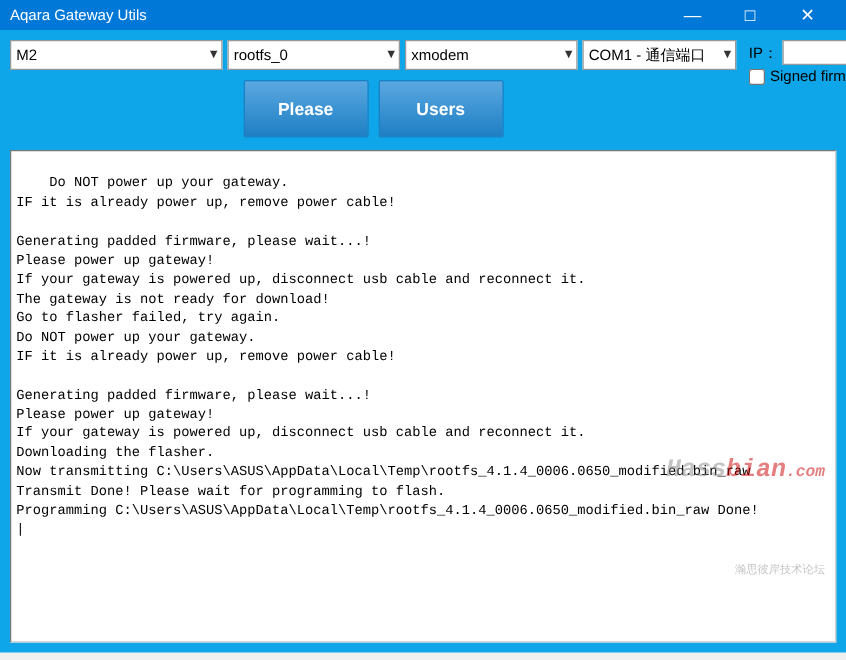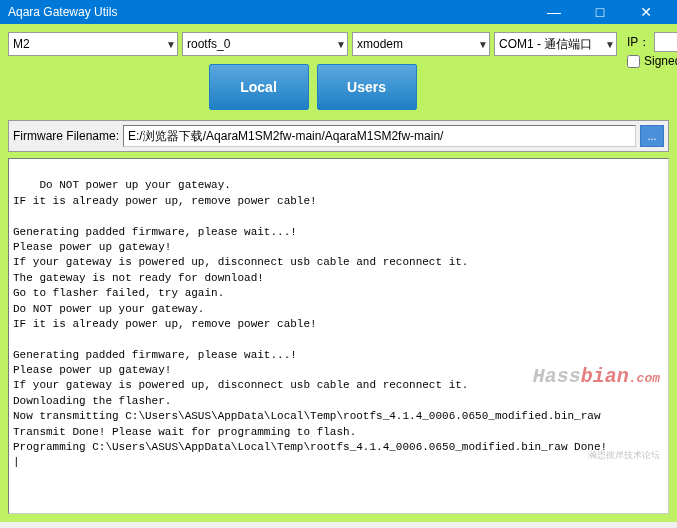--- a/index.html
+++ b/index.html
@@ -46,21 +46,21 @@
       color: white;
       font-size: 14px;
       cursor: pointer;
       display: flex;
       align-items: center;
       justify-content: center;
     }
 
     
     .window-content {
-      background: #bef264;
+      background: #0ea5e9;
       padding: 8px;
       height: calc(528px - 30px);
       display: flex;
       flex-direction: column;
       gap: 6px;
     }
 
     .dropdown-wrapper {
       position: relative;
       display: inline-block;
@@ -81,21 +81,21 @@
       position: absolute;
       right: 2px;
       top: 50%;
       transform: translateY(-50%);
       pointer-events: none;
       font-size: 10px;
       color: #333;
     }
 
     .dropdown-m2 { width: 170px; }
-    .dropdown-rootfs { width: 166px; }
+    .dropdown-rootfs { width: 138px; }
     .dropdown-xmodem { width: 138px; }
     .dropdown-com { width: 123px; }
 
     .ip-row {
       display: flex;
       align-items: center;
       gap: 4px;
       margin-bottom: 2px;
     }
 
@@ -308,42 +308,37 @@
         </div>
         <div class="dropdown-wrapper">
           <select class="dropdown dropdown-com">
             <option>COM1 - 通信端口 (CO</option>
           </select>
           <span class="dropdown-arrow">▼</span>
         </div>
       </div>
 
       <div class="buttons-row">
-        <button class="action-btn">Local</button>
+        <button class="action-btn">Please</button>
         <button class="action-btn">Users</button>
       </div>
     </div>
 
     <div class="top-right">
       <div class="ip-row">
         <span class="ip-label">IP：</span>
         <input type="text" class="ip-input" value="" style="">
       </div>
       <div class="signed-row">
         <input type="checkbox" class="checkbox-input" style="">
         <span class="signed-label">Signed firmware</span>
       </div>
     </div>
   </div>
 
-  <div class="filename-row">
-    <span class="filename-label">Firmware Filename:</span>
-    <input type="text" class="filename-input" value="E:/浏览器下载/AqaraM1SM2fw-main/AqaraM1SM2fw-main/" style="">
-    <button class="browse-btn">...</button>
-  </div>
 
   <div class="log-area">
     <span>Do NOT power up your gateway.
 IF it is already power up, remove power cable!
 
 Generating padded firmware, please wait...!
 Please power up gateway!
 If your gateway is powered up, disconnect usb cable and reconnect it.
 The gateway is not ready for download!
 Go to flasher failed, try again.

